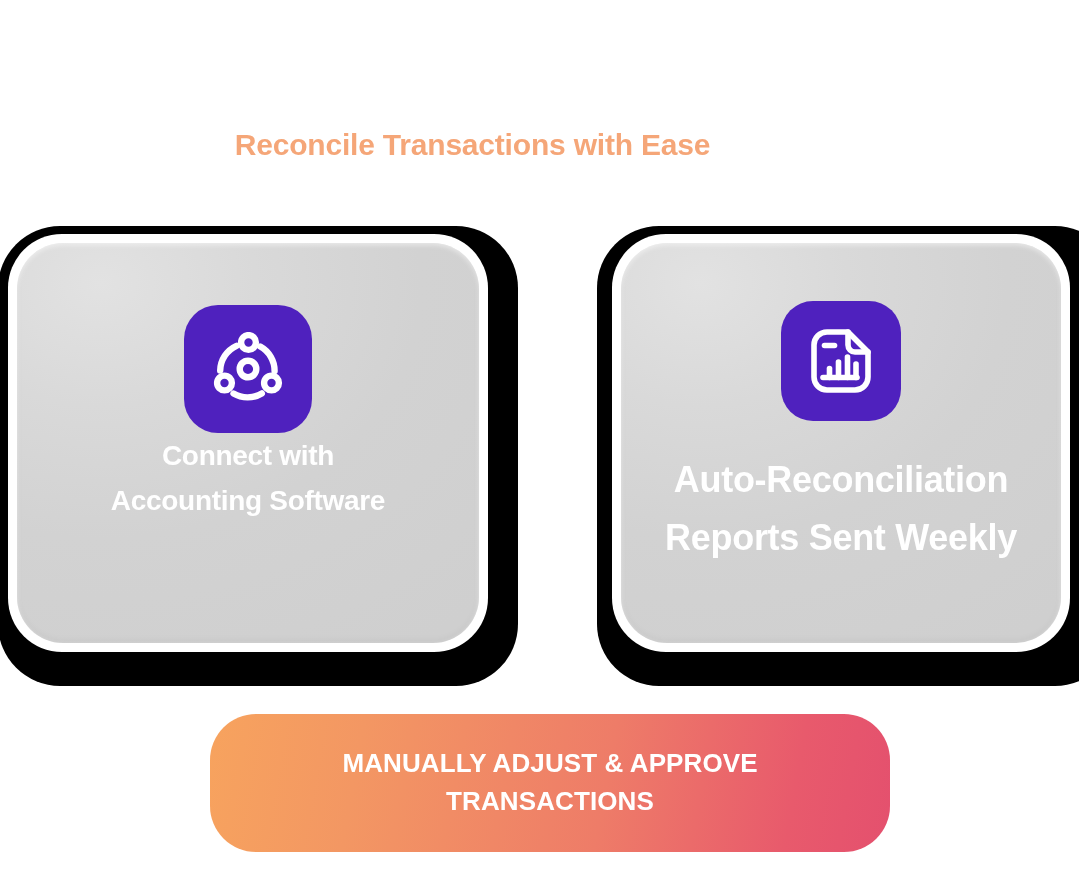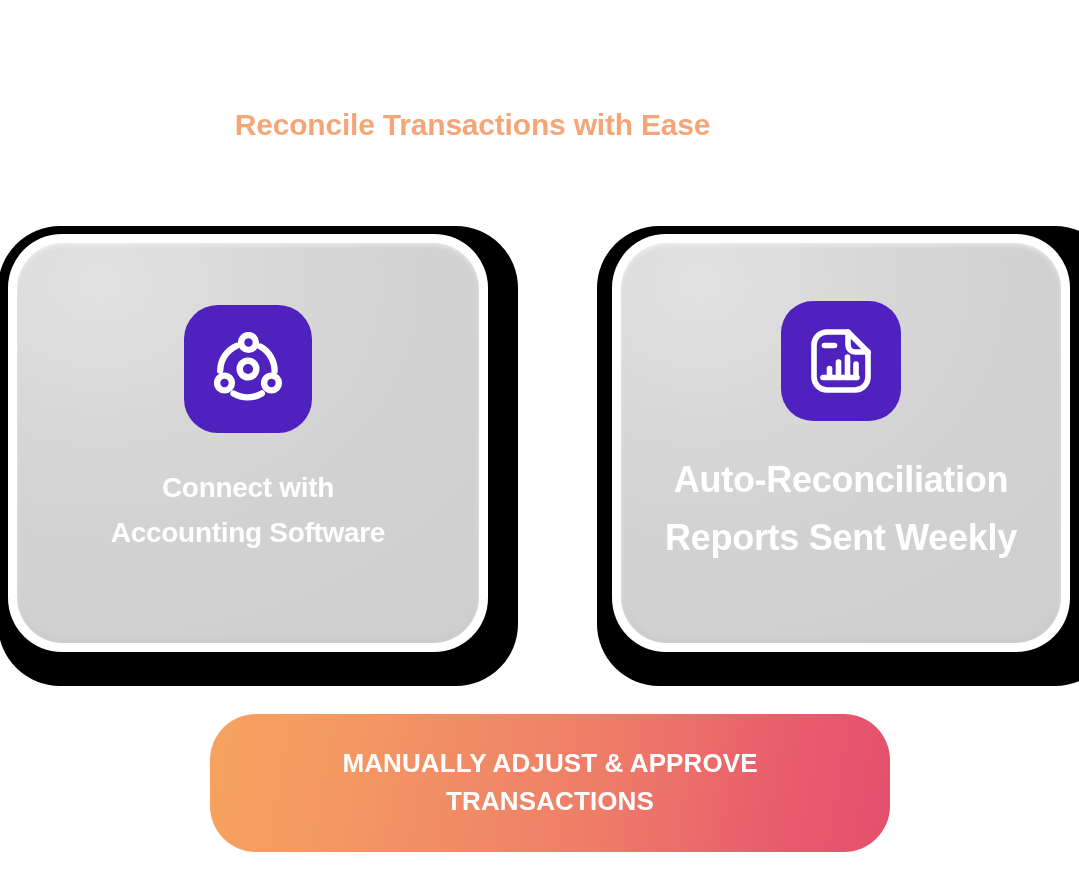--- a/index.html
+++ b/index.html
@@ -18,21 +18,21 @@
     position: relative;
     width: 1079px;
     height: 894px;
     background: #ffffff;
   }
 
   
   .section-title {
     position: absolute;
     left: 0;
-    top: 108px;
+    top: 128px;
     width: 945px;
     text-align: center;
     font-size: 30px;
     font-weight: 700;
     letter-spacing: -0.2px;
     color: #F5A678;
     white-space: nowrap;
   }
 
   
@@ -101,21 +101,20 @@
   .card-stack.right .icon-tile {
     width: 120px;
     height: 120px;
     border-radius: 32px;
     margin-top: 58px;
   }
   .icon-tile svg { display: block; }
 
   
   .card-caption {
-    margin-top: 32px;
     width: 92%;
     text-align: center;
     color: #ffffff;
     font-size: 28px;
     font-weight: 700;
     line-height: 1.62;
     letter-spacing: -0.3px;
     white-space: pre-line;
   }
   .card-stack.right .card-caption {

